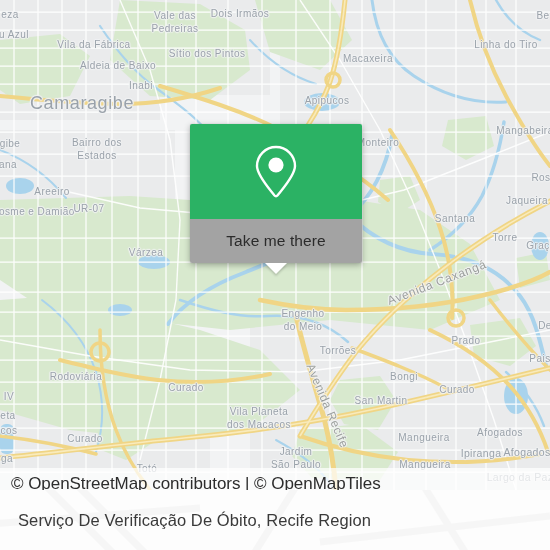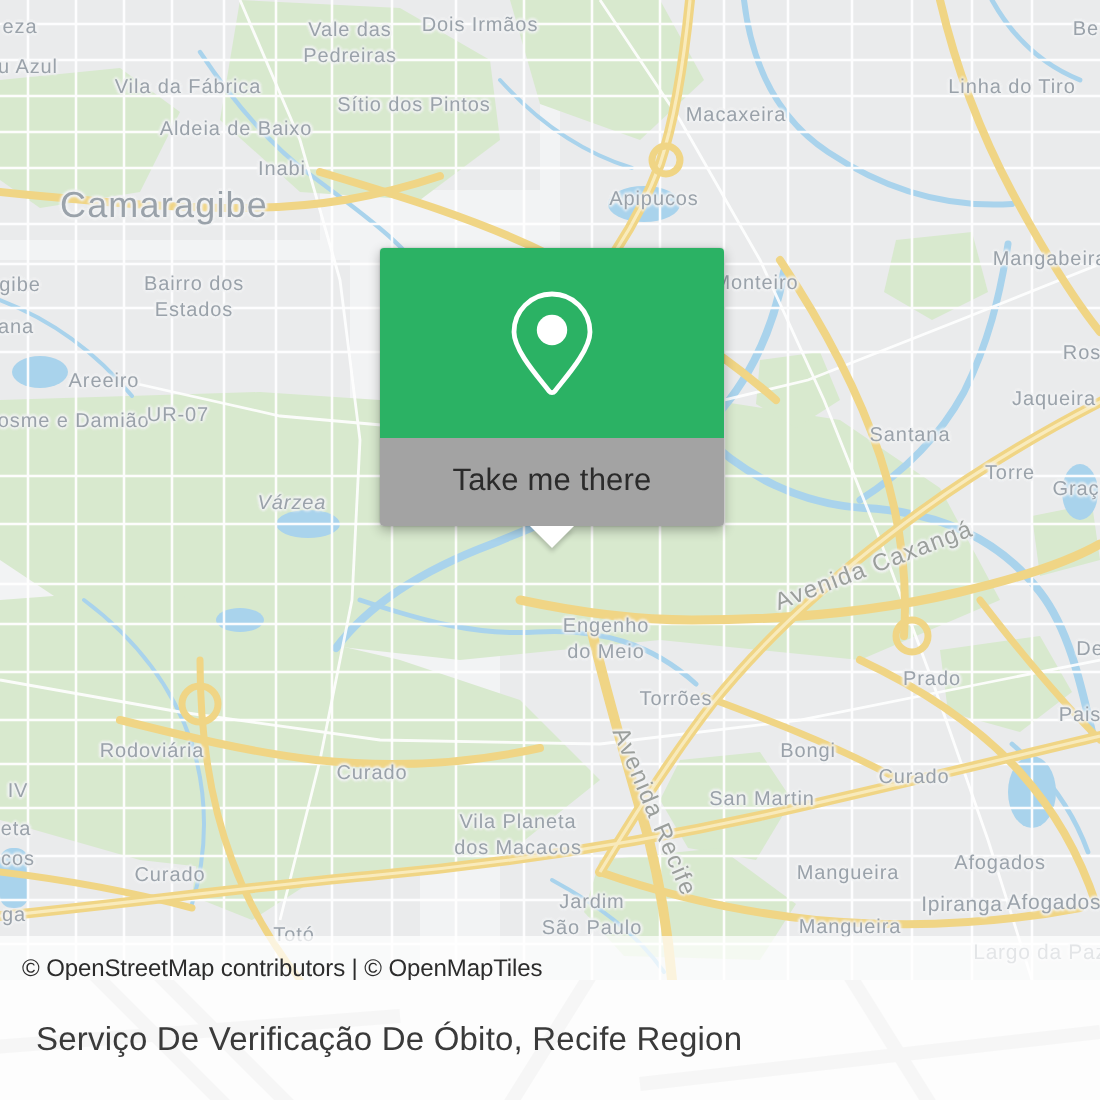--- a/index.html
+++ b/index.html
@@ -117,21 +117,21 @@
     bottom: 0;
     width: 550px;
     height: 22px;
     background: rgba(255,255,255,0.72);
     display: flex;
     align-items: center;
     z-index: 30;
   }
   .attribution-text {
     padding-left: 11px;
-    font-size: 12px;
+    font-size: 17px;
     color: #2c2c2c;
     font-family: "Liberation Sans", sans-serif;
     letter-spacing: -0.05px;
     white-space: nowrap;
     margin-top: 10px;
   }
 
   
   .footer {
     position: absolute;
@@ -324,21 +324,21 @@
         <div class="lbl" style="left: 97px; top: 149px;">Bairro dos
 Estados</div>
         <div class="lbl" style="left: 378px; top: 142px;">Monteiro</div>
         <div class="lbl" style="left: 8px; top: 164px;">ana</div>
         <div class="lbl" style="left: 52px; top: 191px;">Areeiro</div>
         <div class="lbl" style="left: 541px; top: 177px;">Ros</div>
         <div class="lbl" style="left: 33px; top: 211px;">Cosme e Damião</div>
         <div class="lbl" style="left: 89px; top: 208px;">UR-07</div>
         <div class="lbl" style="left: 527px; top: 200px;">Jaqueira</div>
         <div class="lbl" style="left: 455px; top: 218px;">Santana</div>
-        <div class="lbl" style="left: 146px; top: 252px; font-style: italic;">Várzea</div>
+        <div class="lbl" style="left: 146px; top: 252px;">Várzea</div>
         <div class="lbl" style="left: 505px; top: 237px;">Torre</div>
         <div class="lbl" style="left: 538px; top: 245px;">Graç</div>
         <div class="lbl" style="left: 303px; top: 320px;">Engenho
 do Meio</div>
         <div class="lbl" style="left: 466px; top: 340px;">Prado</div>
         <div class="lbl" style="left: 545px; top: 325px;">De</div>
         <div class="lbl" style="left: 338px; top: 350px; text-align: center;">Torrões</div>
         <div class="lbl" style="left: 540px; top: 358px;">Pais</div>
         <div class="lbl" style="left: 404px; top: 376px;">Bongi</div>
         <div class="lbl" style="left: 76px; top: 376px;">Rodoviária</div>

